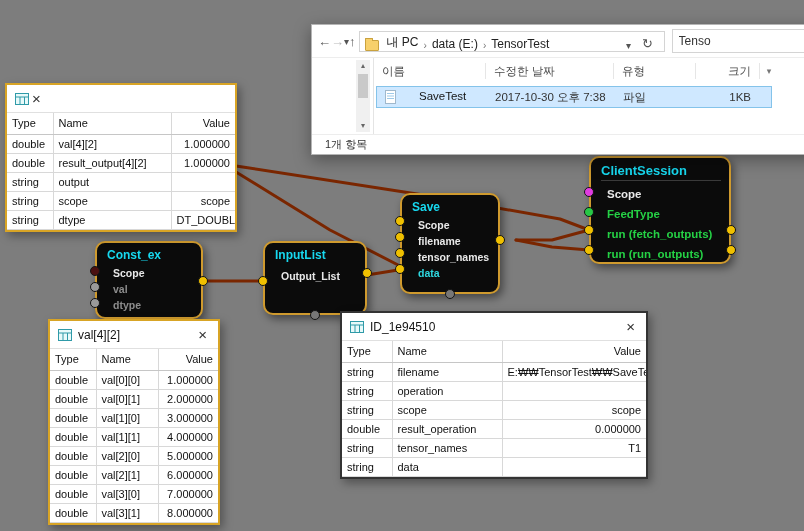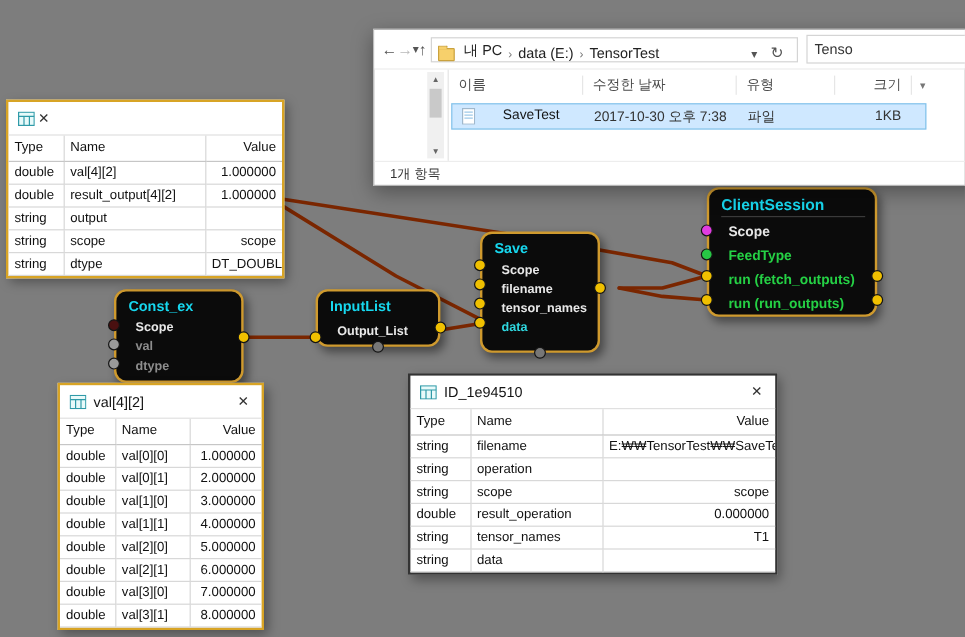--- a/index.html
+++ b/index.html
@@ -90,21 +90,21 @@
     <div class="node-title">Const_ex</div>
     <div class="prow">Scope</div>
     <div class="prow dim">val</div>
     <div class="prow dim">dtype</div>
     <span class="dot d-maroon" style="left:-7px;top:23px"></span>
     <span class="dot d-gray" style="left:-7px;top:39px"></span>
     <span class="dot d-gray" style="left:-7px;top:55px"></span>
     <span class="dot d-yellow" style="right:-7px;top:33px"></span>
   </div>
 
-  <div class="node" style="left:263px;top:241px;width:104px;height:48px">
+  <div class="node" style="left:263px;top:241px;width:104px;height:74px">
     <div class="node-title">InputList</div>
     <div class="prow" style="margin-top:6px">Output_List</div>
     <span class="dot d-yellow" style="left:-7px;top:33px"></span>
     <span class="dot d-yellow" style="right:-7px;top:25px"></span>
     <span class="dot d-dgray" style="left:50%;bottom:-7px;margin-left:-5px"></span>
   </div>
 
   <div class="node" style="left:400px;top:193px;width:100px;height:101px">
     <div class="node-title">Save</div>
     <div class="prow">Scope</div>

